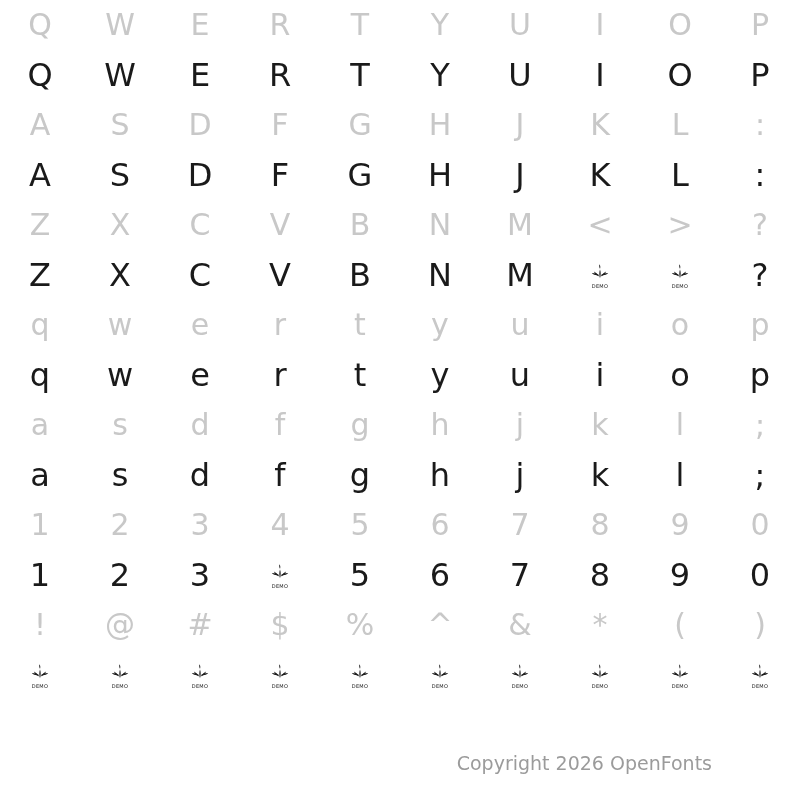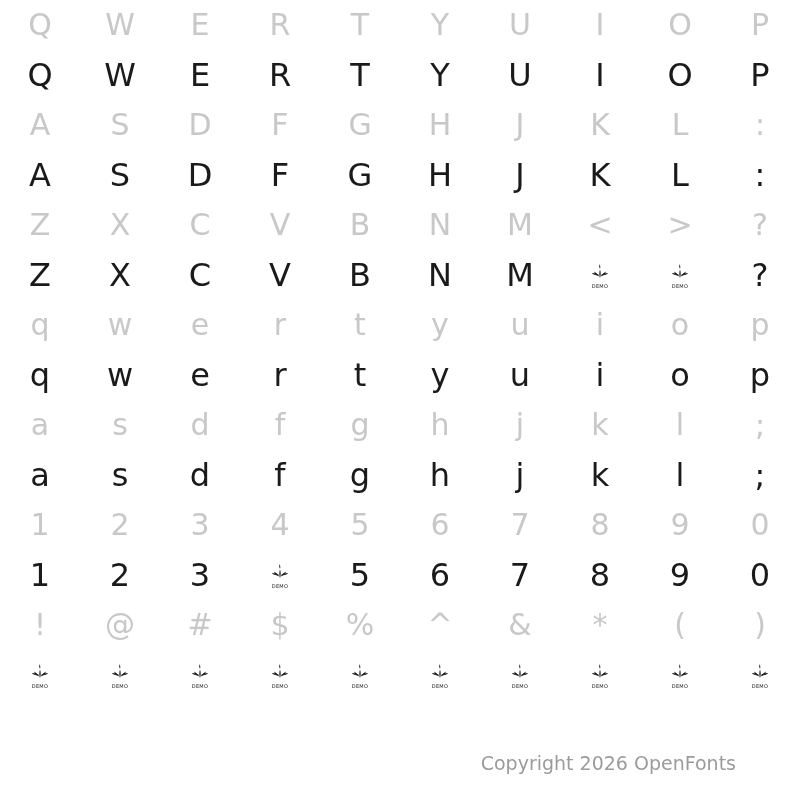--- a/index.html
+++ b/index.html
@@ -65,21 +65,21 @@
     line-height: 6px;
   }
   .cell.solid-demo .demo-glyph { color: #1a1a1a; }
 
   .footer {
     position: absolute;
     left: 0;
     right: 0;
     bottom: 26px;
     text-align: right;
-    padding-right: 64px;
+    padding-right: 88px;
     color: #9b9b9b;
     font-size: 19px;
     font-family: "DejaVu Sans", sans-serif;
   }
 </style>
 <style>.c-ghost{color:#c8c8c8;font-size:30px;}.c-solid{color:#1a1a1a;font-size:32px;}</style></head>
 <body>
 
 <div id="sheet">
   <div class="grid">

